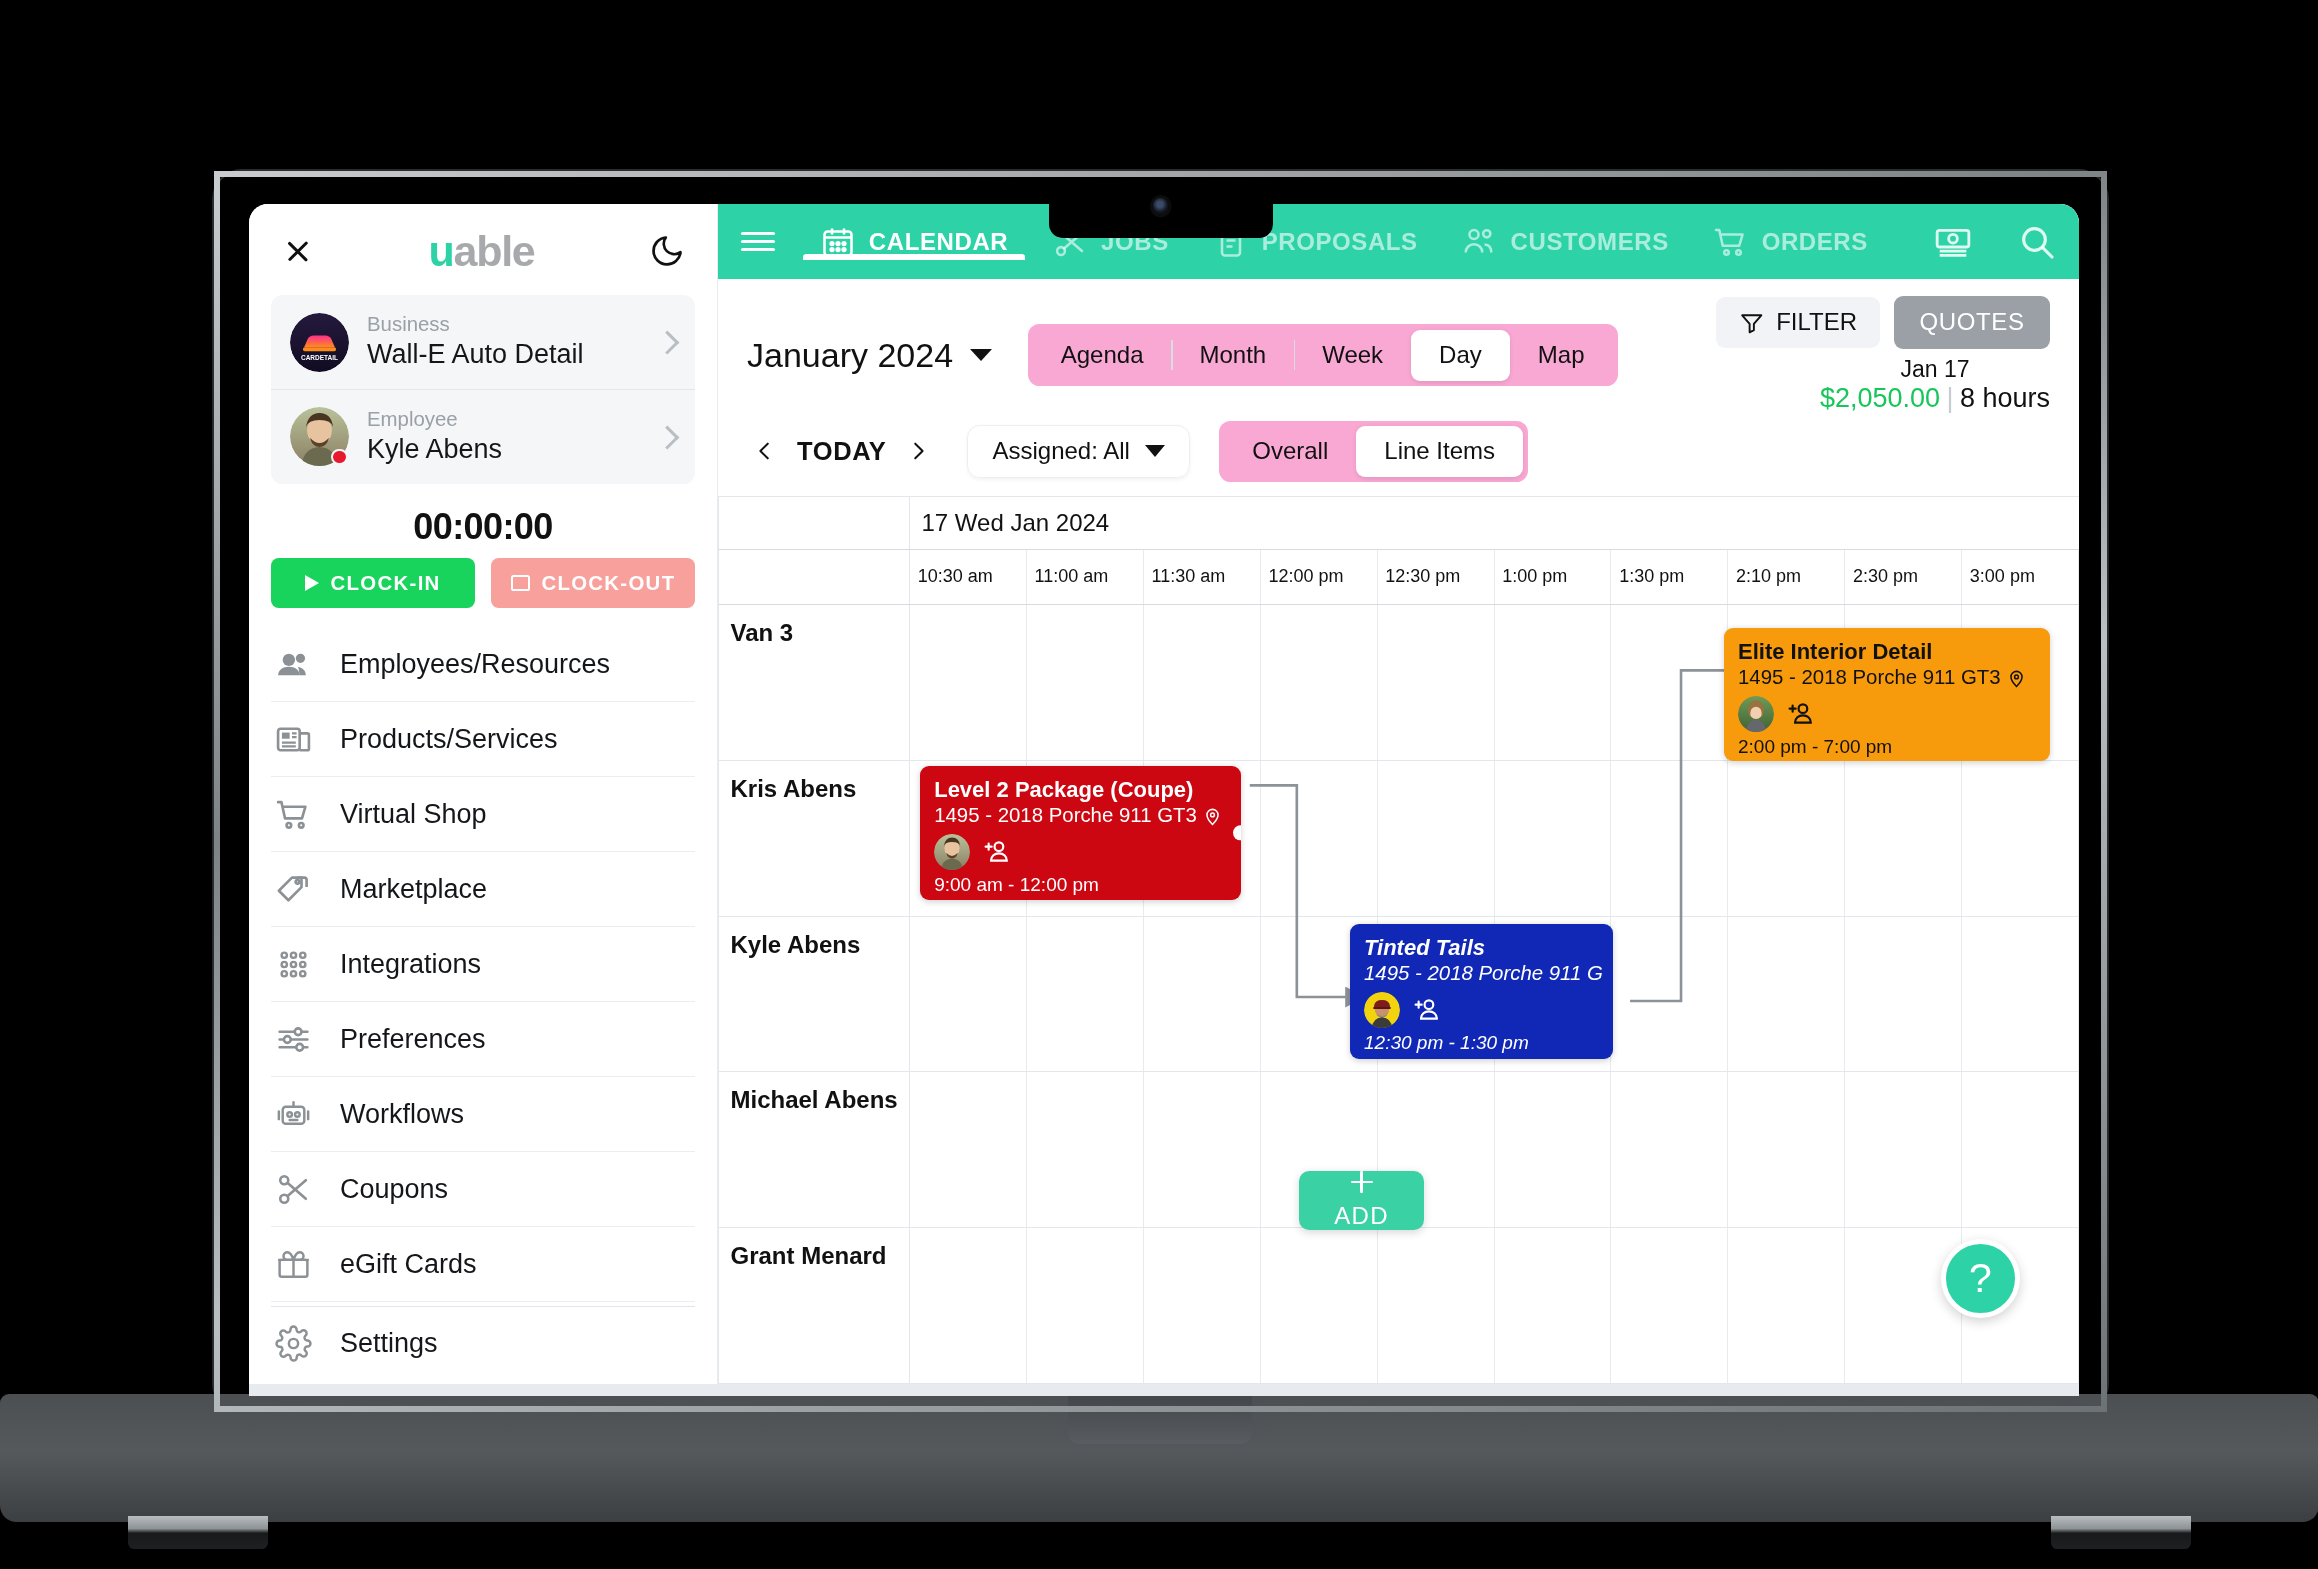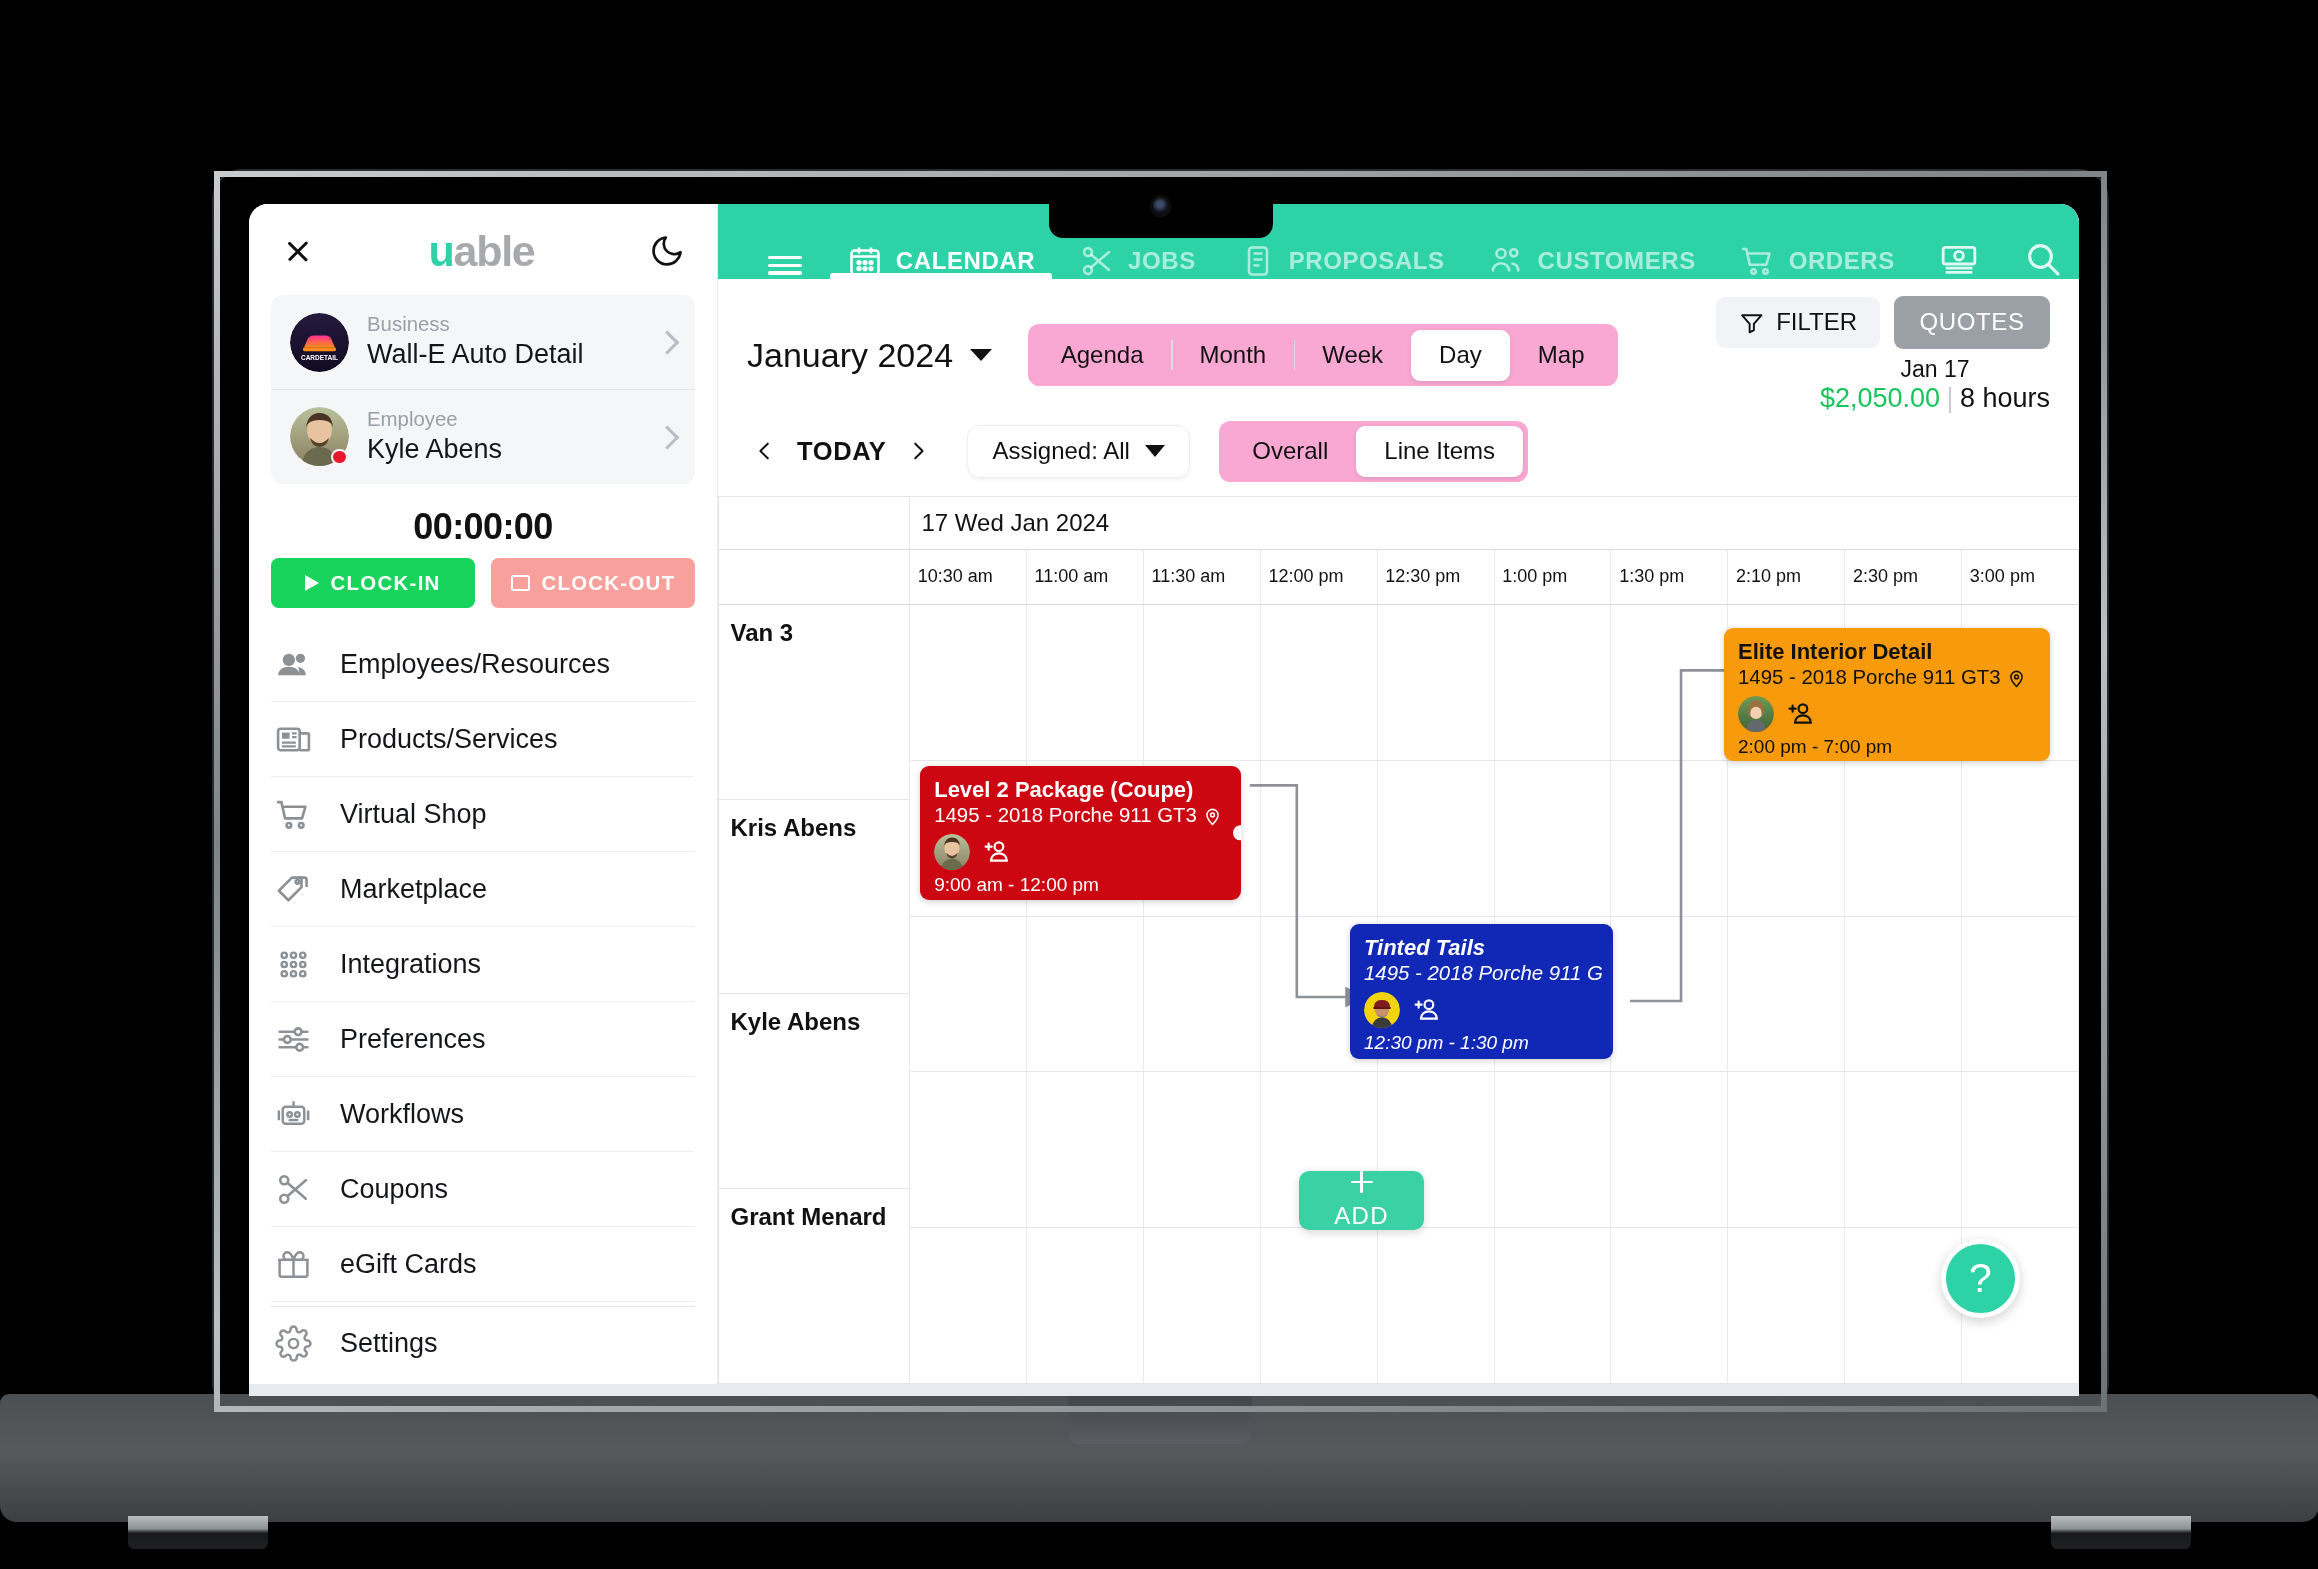--- a/index.html
+++ b/index.html
@@ -101,22 +101,22 @@
                border-bottom:0.6px solid #ebedf0; }
   .menu-item:last-child { border-bottom:none; }
   .menu-icon { width:45px; flex:none; display:flex; align-items:center; justify-content:center; color:#8c9196; }
   .menu-icon svg { width:37px;height:37px; }
   .menu-label { font-size:27px; color:#14161a; }
   .menu-sep { height:0.6px; background:#e1e4e8; margin: 3.8px 0 0 0; }
 
   
   .main { flex:1; display:flex; flex-direction:column; min-width:0; background:#fff; }
 
-  .topnav { height:75px; background:#2DD3A7; display:flex; align-items:flex-end;
-            padding-left:27px; flex:none; position:relative; }
+  .topnav { height:75px; background:#2DD3A7; display:flex; align-items:center;
+            flex:none; position:relative; }
   .nav-burger { display:flex;align-items:center; padding:0 23px; cursor:pointer; }
   .nav-burger span{display:block;width:34px;height:3.2px;background:#fff;border-radius:1.9px;margin:4.5px 0;}
   .nav-item { display:flex; align-items:center; gap:12.8px; padding:0 22px; position:relative;
               color:#fff; font-size:24px; font-weight:700; letter-spacing:0.6px; cursor:pointer; }
   .nav-item.dim { color:rgba(255,255,255,.60); }
   .nav-item svg { width:36px; height:36px; }
   .nav-item.active::after{content:"";position:absolute;left:5.1px;right:5.1px;bottom:0;height:5.7px;background:#fff;border-radius:3.2px 3.2px 0 0;}
   .nav-spacer{flex:1;}
   .nav-icon-btn{display:flex;align-items:center;padding:0 22px;cursor:pointer;position:relative;color:rgba(255,255,255,.85);}
   .nav-icon-btn svg{width:40px;height:40px;}
@@ -574,20 +574,21 @@
             <div class="time-cell">2:30 pm</div>
             <div class="time-cell">3:00 pm</div>
           </div>
         </div>
 
         <div class="cal-body">
           <div class="res-col">
             <div class="res-cell">Van 3</div>
             <div class="res-cell">Kris Abens</div>
             <div class="res-cell">Kyle Abens</div>
+            <div class="res-cell">Michael Abens</div>
             <div class="res-cell">Grant Menard</div>
           </div>
 
           <div class="grid-area">
             <div class="grid-row">
               <div class="grid-cell"></div>
                 <div class="grid-cell"></div>
                 <div class="grid-cell"></div>
                 <div class="grid-cell"></div>
                 <div class="grid-cell"></div>

